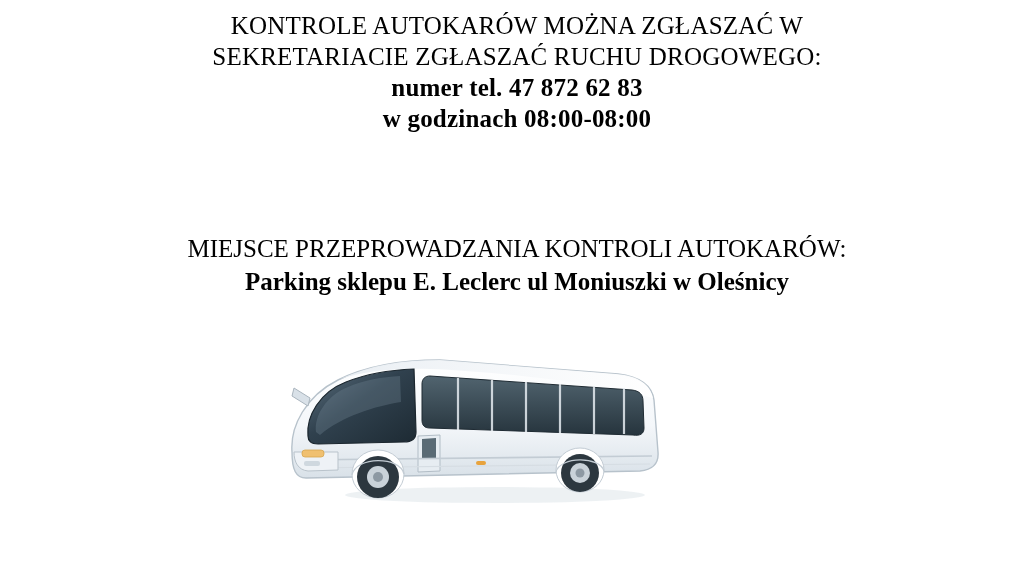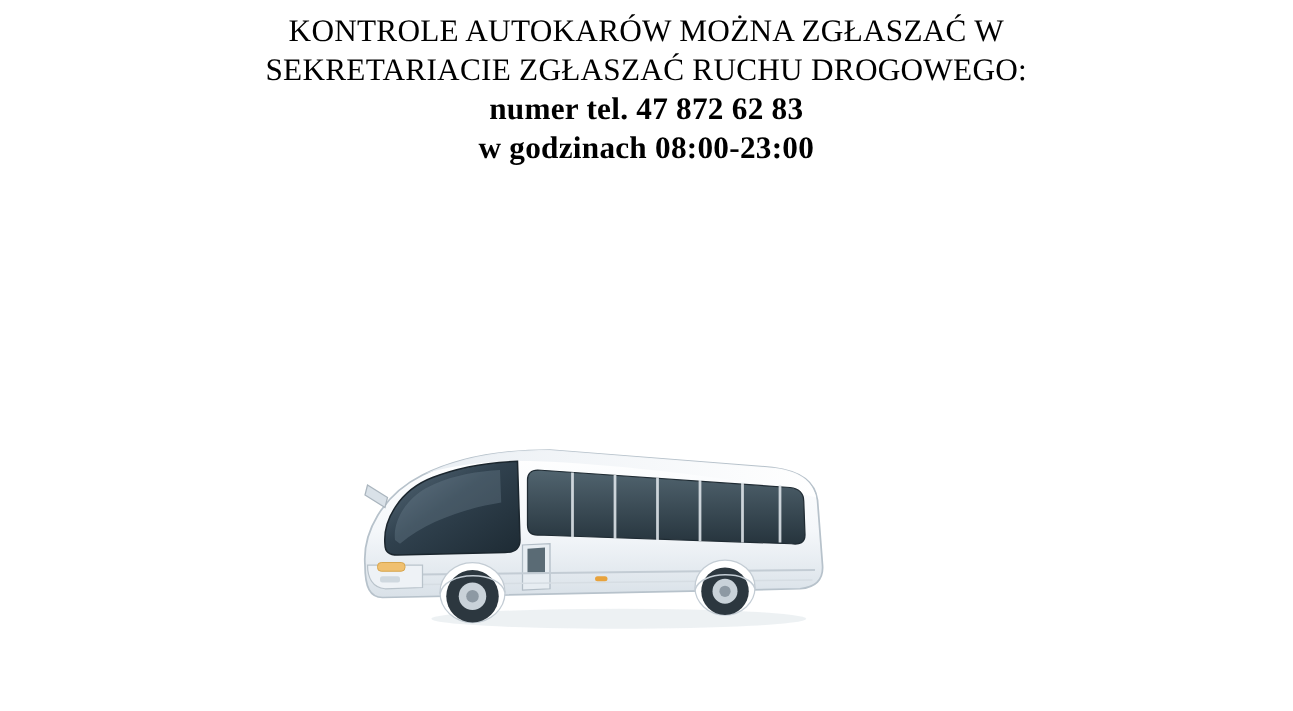--- a/index.html
+++ b/index.html
@@ -71,23 +71,27 @@
 </style>
 </head>
 <body>
 
 <div class="page">
 
   <div class="header-block">
     <div class="header-line regular">KONTROLE AUTOKARÓW MOŻNA ZGŁASZAĆ W</div>
     <div class="header-line regular">SEKRETARIACIE ZGŁASZAĆ RUCHU DROGOWEGO:</div>
     <div class="header-line bold">numer tel. 47 872 62 83</div>
-    <div class="header-line bold">w godzinach 08:00-23:00</div>
+    <div class="header-line bold">w godzinach 08:00-08:00</div>
   </div>
 
+  <div class="place-block">
+    <div class="place-line regular">MIEJSCE  PRZEPROWADZANIA KONTROLI AUTOKARÓW:</div>
+    <div class="place-line bold">Parking sklepu E. Leclerc ul Moniuszki w Oleśnicy</div>
+  </div>
 
   <div class="bus-wrap">
     <svg viewBox="0 0 420 180" xmlns="http://www.w3.org/2000/svg" aria-hidden="true">
       <defs>
         <linearGradient id="bodyGrad" x1="0" y1="0" x2="0" y2="1">
           <stop offset="0%" stop-color="#ffffff"></stop>
           <stop offset="55%" stop-color="#f4f7fa"></stop>
           <stop offset="100%" stop-color="#d9e1e8"></stop>
         </linearGradient>
         <linearGradient id="glassGrad" x1="0" y1="0" x2="1" y2="1">

